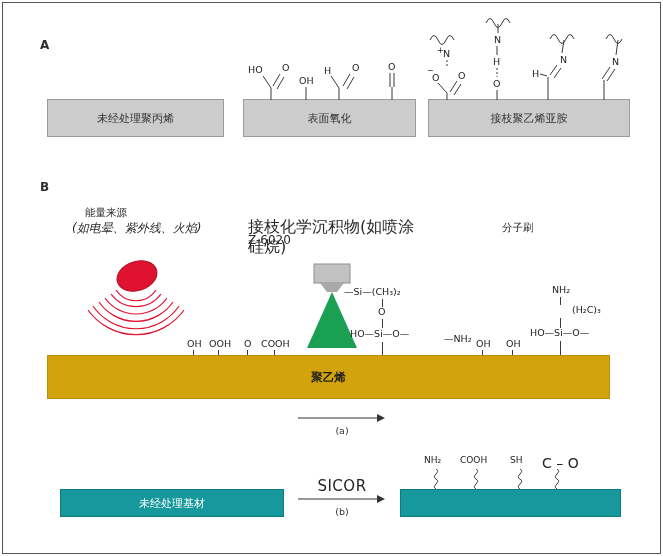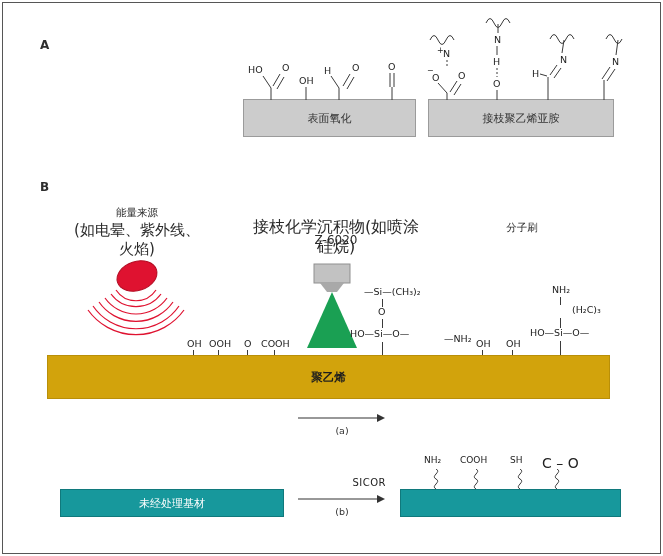--- a/index.html
+++ b/index.html
@@ -6,48 +6,51 @@
   html,body{background:#ffffff;}
   body{font-family:"DejaVu Sans","Liberation Sans",sans-serif;}
   #canvas{position:relative;width:663px;height:556px;background:#fff;overflow:hidden;}
   .frame{position:absolute;inset:2px;border:1px solid #565656;}
   .abs{position:absolute;}
   .panel-label{font-size:12px;font-weight:bold;color:#2e2e2e;}
   .box{display:flex;align-items:center;justify-content:center;}
   .gray{background:#cccccc;border:1px solid #9b9b9b;font-size:11px;color:#333;}
   .yellow{background:#d2a30c;border:1px solid #b98f08;font-size:11.5px;color:#1d1d1d;font-weight:bold;}
   .teal{background:#17989c;border:1px solid #10797c;font-size:11px;color:#ffffff;}
-  .cn{font-size:10.5px;color:#2a2a2a;text-align:center;line-height:1.25;}
-  .cn.small{font-size:15px;}
+  .cn{font-size:10.5px;color:#2a2a2a;line-height:1.25;}
+  .cn.small{font-size:12px;font-style:italic;}
   .atom{font-size:9.5px;color:#222;white-space:nowrap;line-height:1.1;}
   .vbar{width:1px;background:#3a3a3a;}
   .center{text-align:center;}
   .chem text{font-size:9.5px;fill:#1e1e1e;font-family:"DejaVu Sans","Liberation Sans",sans-serif;}
   .chem text.small{font-size:8px;}
   .chem line,.chem path{stroke:#3a3a3a;stroke-width:1;fill:none;}
   .arcs path{fill:none;stroke-width:1.2;}
   .arrow line{stroke:#333;stroke-width:1.2;}
   .arrow polygon{fill:#333;}
   .ellipse{border-radius:50%;background:#df1230;border:1px solid #b30e24;transform:rotate(-18deg);}
   .squig path{stroke:#3a3a3a;stroke-width:1;fill:none;}
   .steplabel{font-size:9.5px;color:#333;}
-  .process{font-size:10px;color:#222;letter-spacing:0.5px;text-align:right;}
+  .process{font-size:15px;color:#222;letter-spacing:0.5px;}
 </style>
 </head>
 <body>
 
 <div id="canvas">
   <div class="frame"></div>
 
   <div class="abs panel-label" style="left:40px;top:38px">A</div>
 
+  <div class="abs box gray" style="left: 47px; top: 99px; width: 177px; height: 38px; background-color: rgb(204, 204, 204);">
+    <span>未经处理聚丙烯</span>
+  </div>
   <div class="abs box gray" style="left: 243px; top: 99px; width: 173px; height: 38px; background-color: rgb(204, 204, 204);">
     <span>表面氧化</span>
   </div>
-  <div class="abs box gray" style="left: 428px; top: 99px; width: 186px; height: 38px; background-color: rgb(204, 204, 204);">
+  <div class="abs box gray" style="left: 428px; top: 99px; width: 202px; height: 38px; background-color: rgb(204, 204, 204);">
     <span>接枝聚乙烯亚胺</span>
   </div>
 
   <svg class="abs chem" style="left:246px;top:57px" width="50" height="43">
     <text x="2" y="16">HO</text>
     <text x="36" y="14">O</text>
     <line x1="17" y1="19" x2="25" y2="31"></line>
     <line x1="34" y1="17" x2="27" y2="29"></line>
     <line x1="38" y1="20" x2="31" y2="32"></line>
     <line x1="25" y1="31" x2="25" y2="43"></line>
@@ -141,21 +144,21 @@
 
   <div class="abs atom" style="left:187px;top:339px">OH</div>
   <div class="abs vbar" style="left:193px;top:350px;height:5px"></div>
   <div class="abs atom" style="left:209px;top:339px">OOH</div>
   <div class="abs vbar" style="left:218px;top:350px;height:5px"></div>
   <div class="abs atom" style="left:244px;top:339px">O</div>
   <div class="abs vbar" style="left:247px;top:350px;height:5px"></div>
   <div class="abs atom" style="left:261px;top:339px">COOH</div>
   <div class="abs vbar" style="left:274px;top:350px;height:5px"></div>
 
-  <div class="abs atom" style="left:364px;top:287px">—Si—(CH₃)₂</div>
+  <div class="abs atom" style="left:344px;top:287px">—Si—(CH₃)₂</div>
   <div class="abs vbar" style="left:382px;top:299px;height:8px"></div>
   <div class="abs atom" style="left:378px;top:307px">O</div>
   <div class="abs vbar" style="left:382px;top:319px;height:9px"></div>
   <div class="abs atom" style="left:350px;top:329px">HO—Si—O—</div>
   <div class="abs vbar" style="left:382px;top:342px;height:13px"></div>
 
   <div class="abs atom" style="left:444px;top:334px">—NH₂</div>
 
   <div class="abs atom" style="left:476px;top:339px">OH</div>
   <div class="abs vbar" style="left:482px;top:350px;height:5px"></div>

